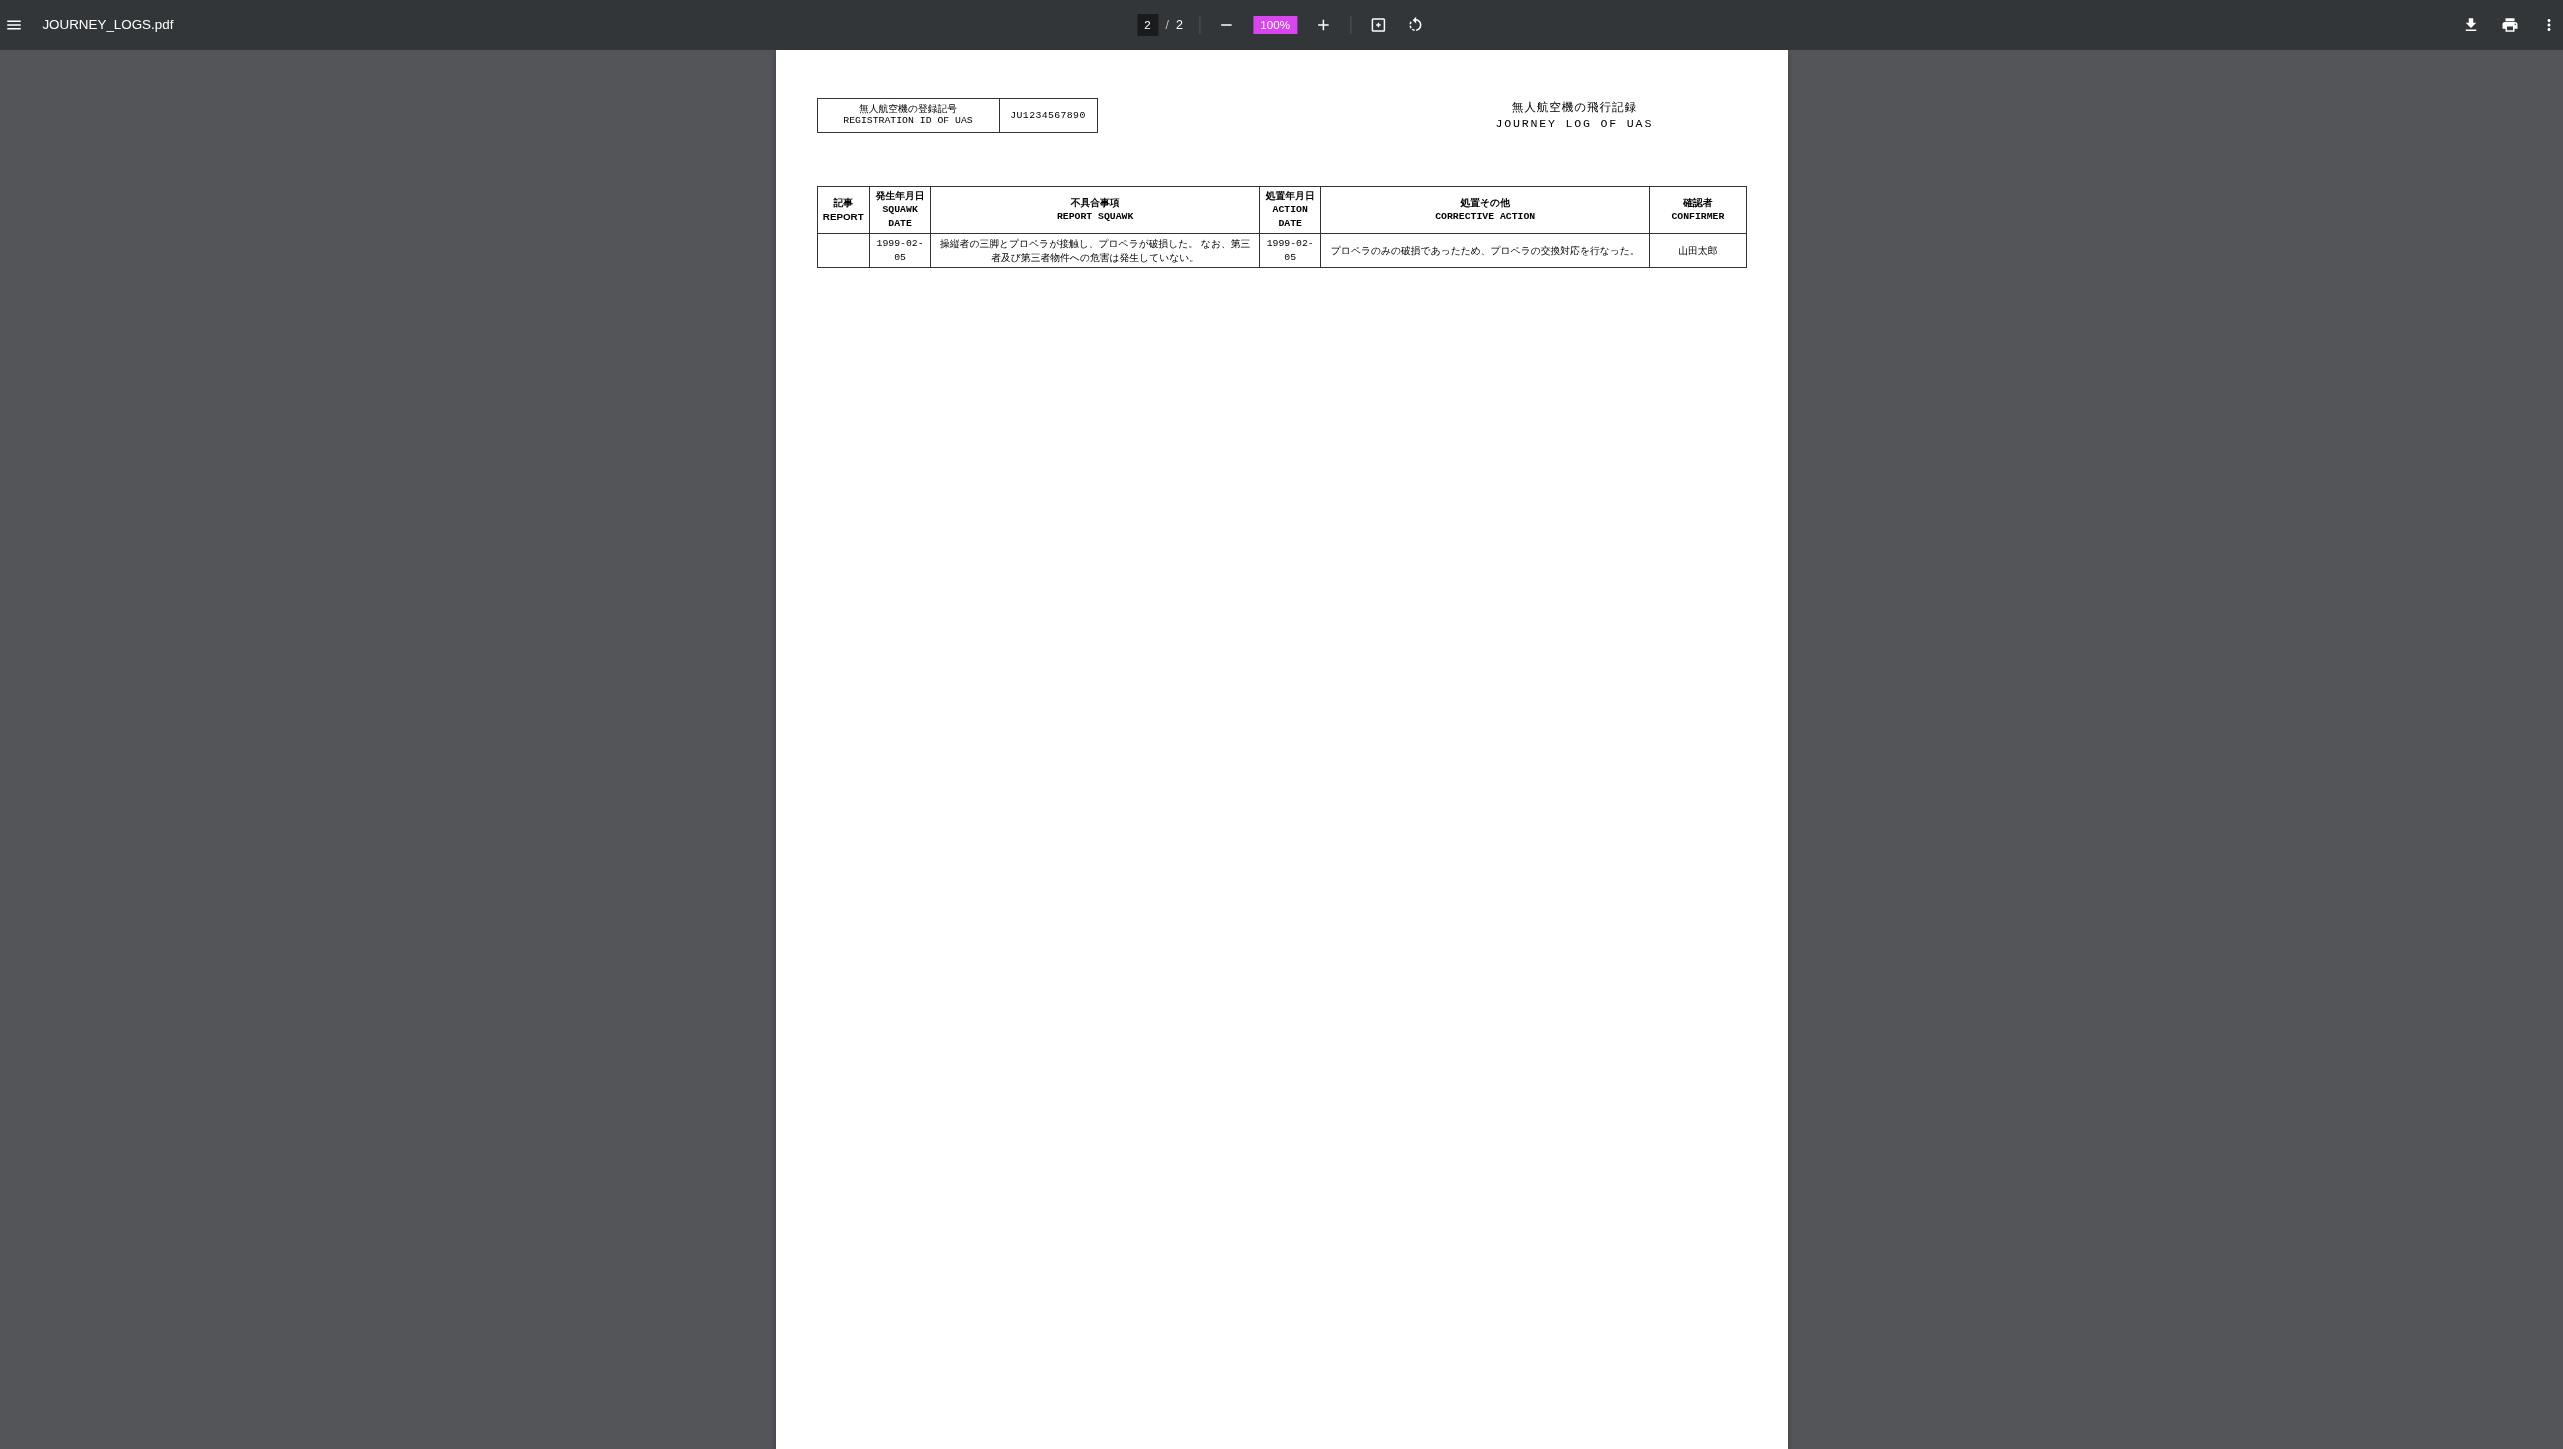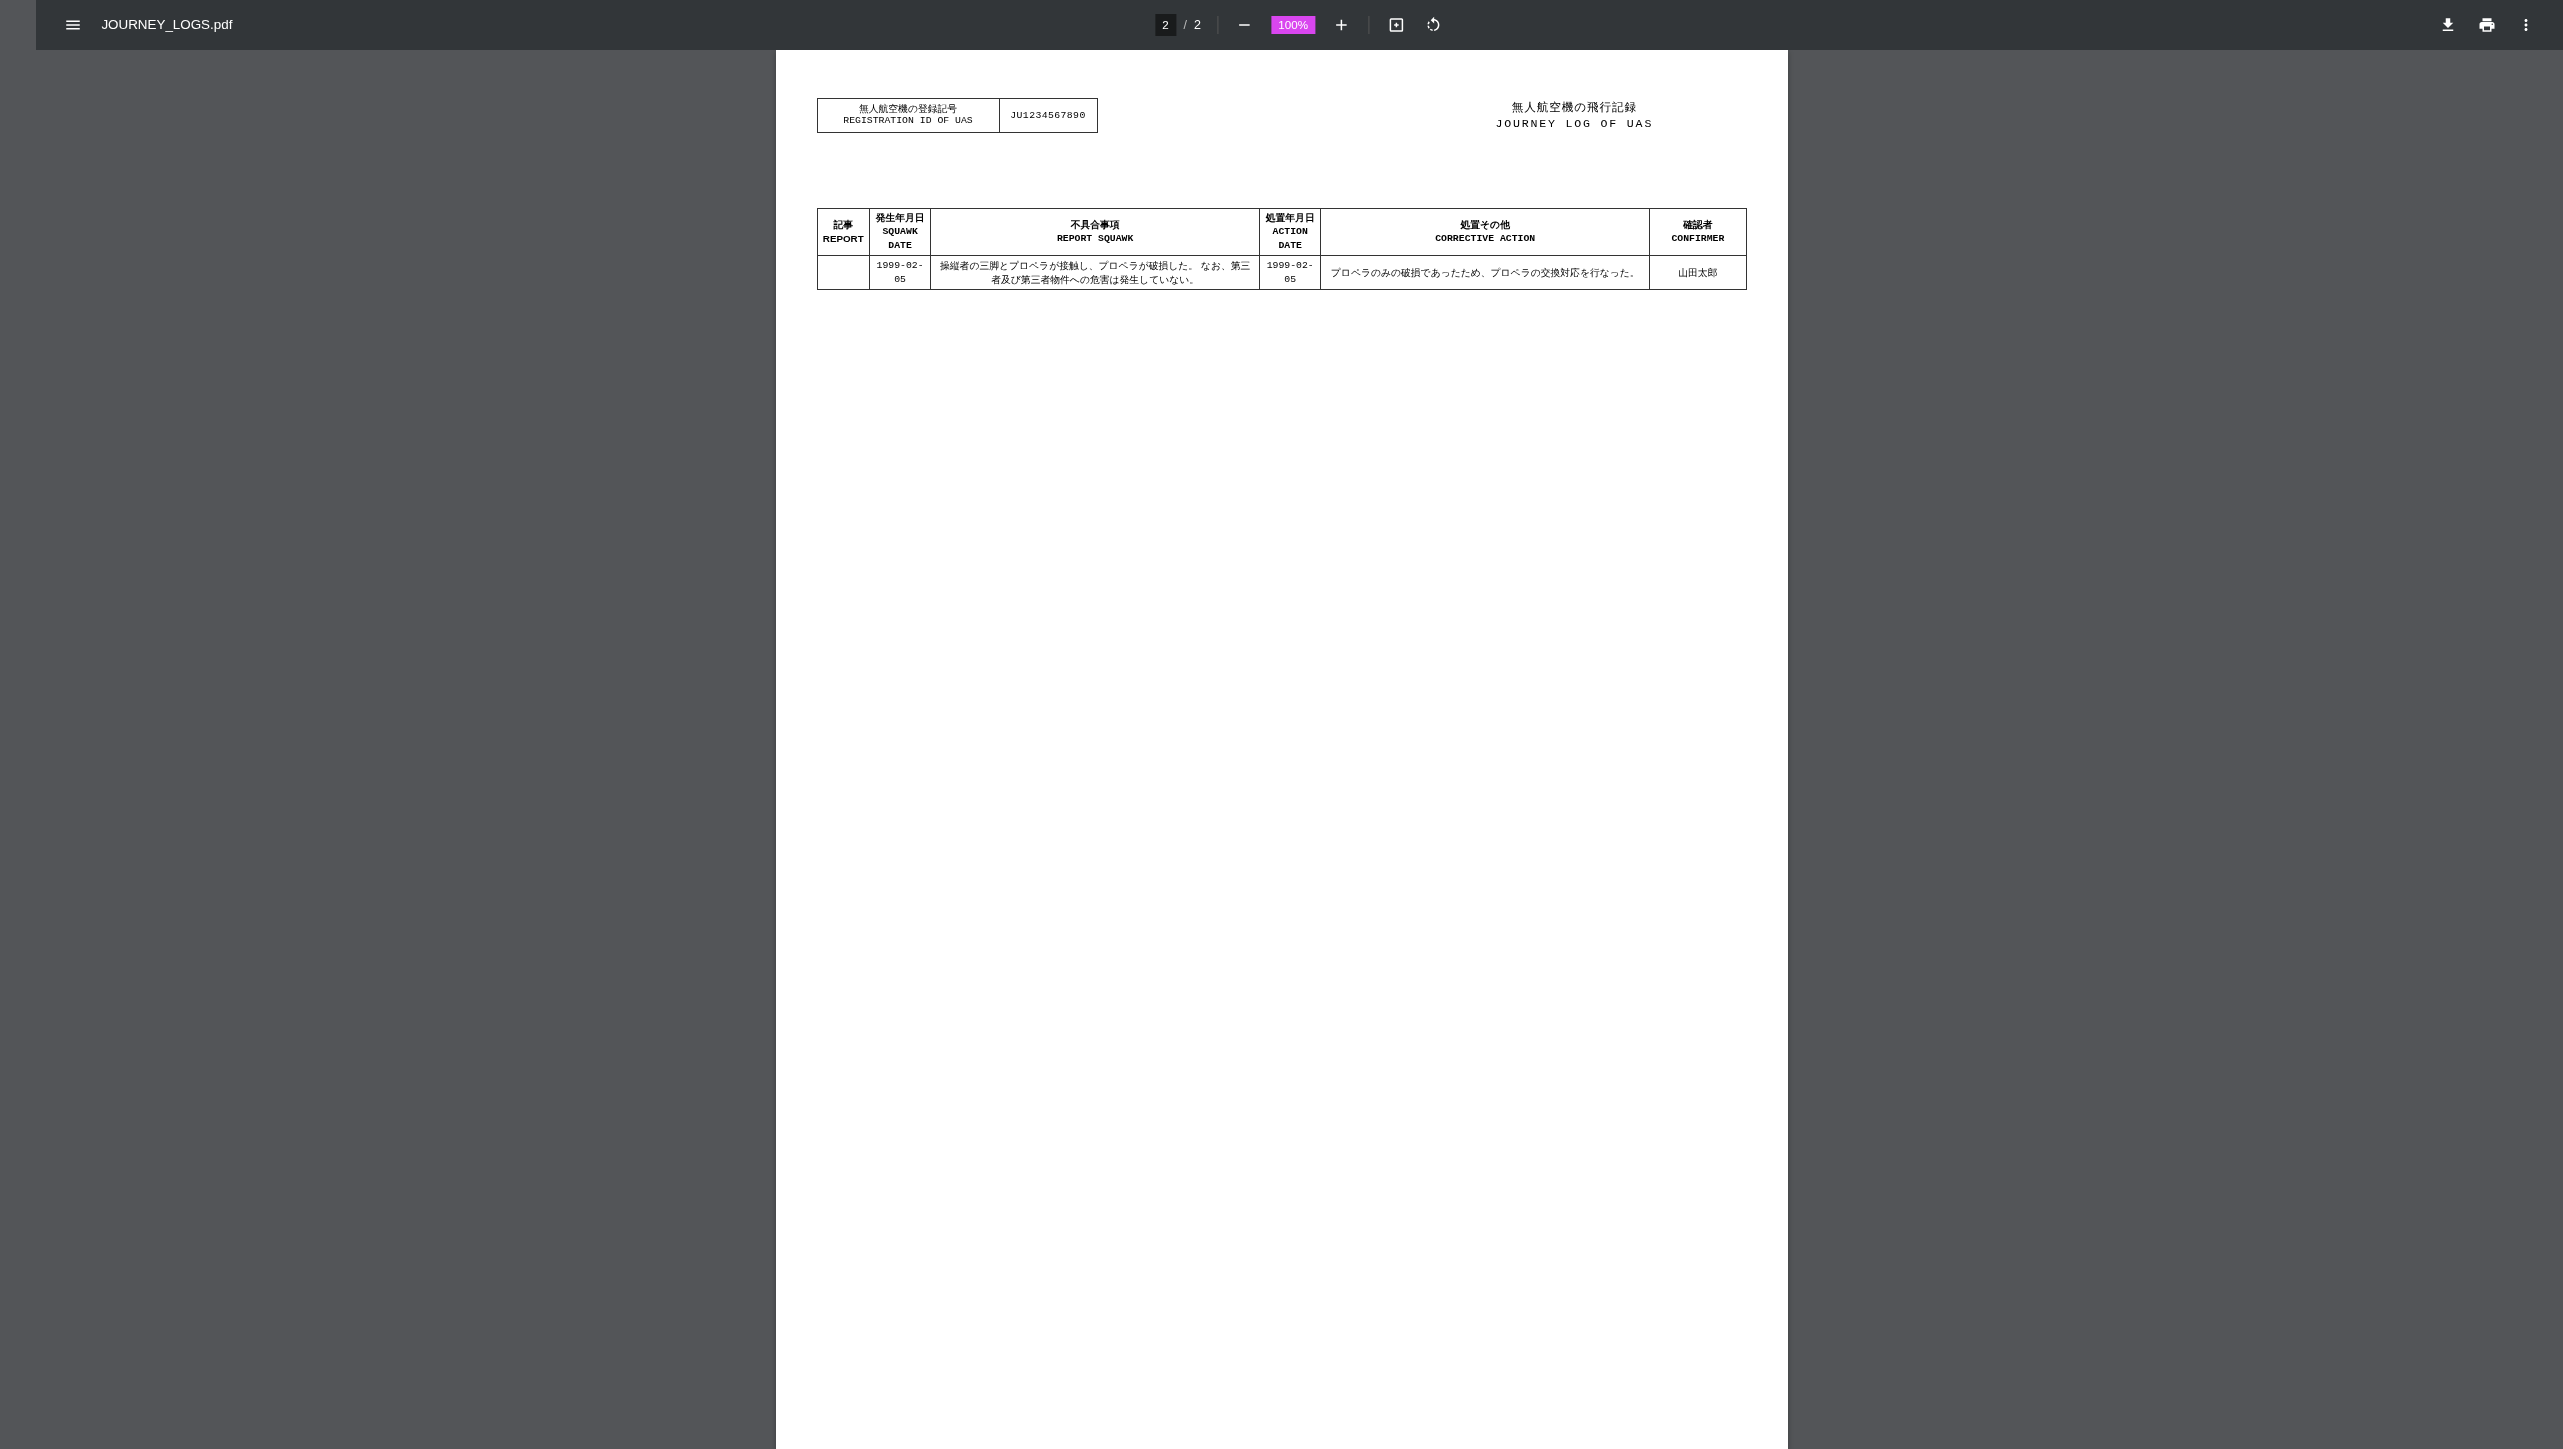--- a/index.html
+++ b/index.html
@@ -10,24 +10,23 @@
     body {
       font-family: Arial, "Hiragino Sans", "Meiryo", sans-serif;
       background: #535558;
       overflow: hidden;
     }
     .toolbar {
       height: 50px;
       background: #323639;
       display: flex;
       align-items: center;
-      padding: 0 26px;
+      padding: 0 3px;
       color: #ffffff;
       position: relative;
-      margin-left: 36px;
     }
     .toolbar-left {
       display: flex;
       align-items: center;
       gap: 18px;
     }
     .toolbar-center {
       position: absolute;
       left: 50%;
       transform: translateX(-50%);
@@ -103,21 +102,21 @@
       background: #ffffff;
       width: 1012px;
       min-height: 100%;
       padding: 48px 41px;
       box-shadow: 0 1.8px 5.3px rgba(0,0,0,0.3);
       position: relative;
     }
     .header-row {
       display: flex;
       align-items: flex-start;
-      margin-bottom: 75px;
+      margin-bottom: 53px;
     }
     .reg-table {
       border-collapse: collapse;
       font-size: 9.8px;
     }
     .reg-table td {
       border: 0.9px solid #333;
       padding: 3.6px 7.1px;
       text-align: center;
       vertical-align: middle;

